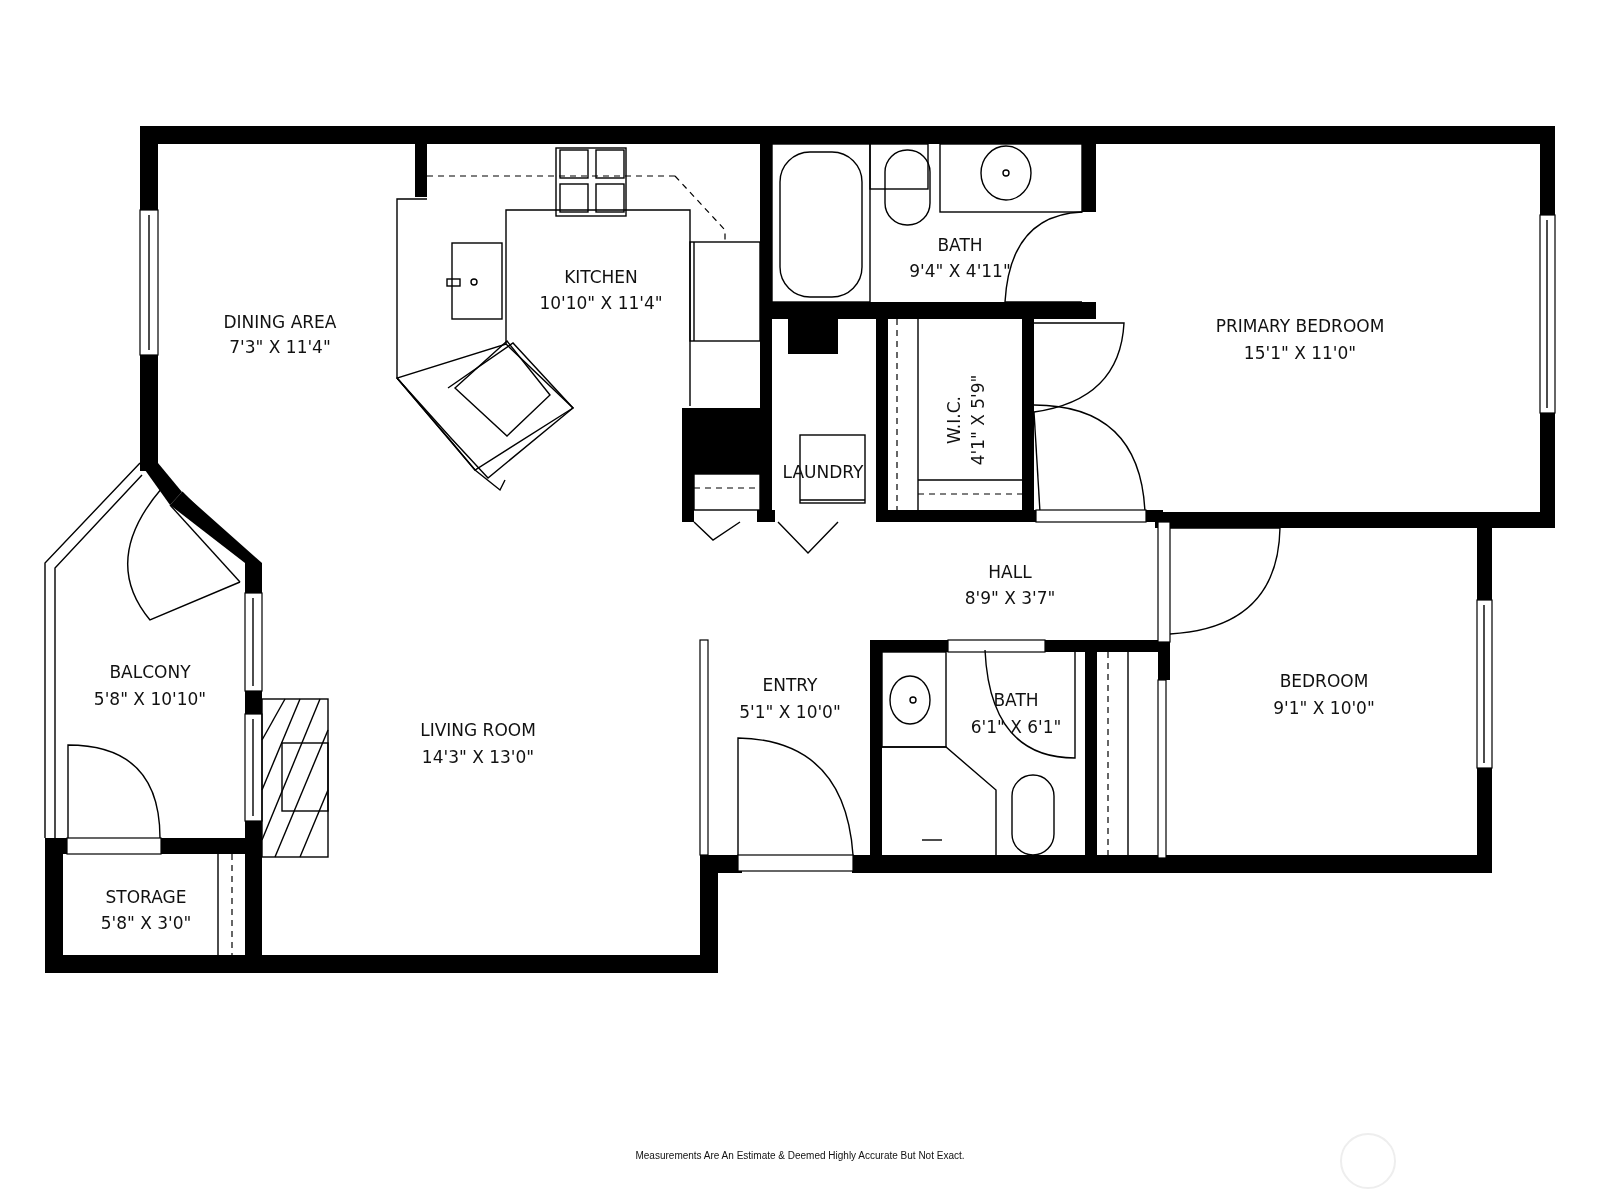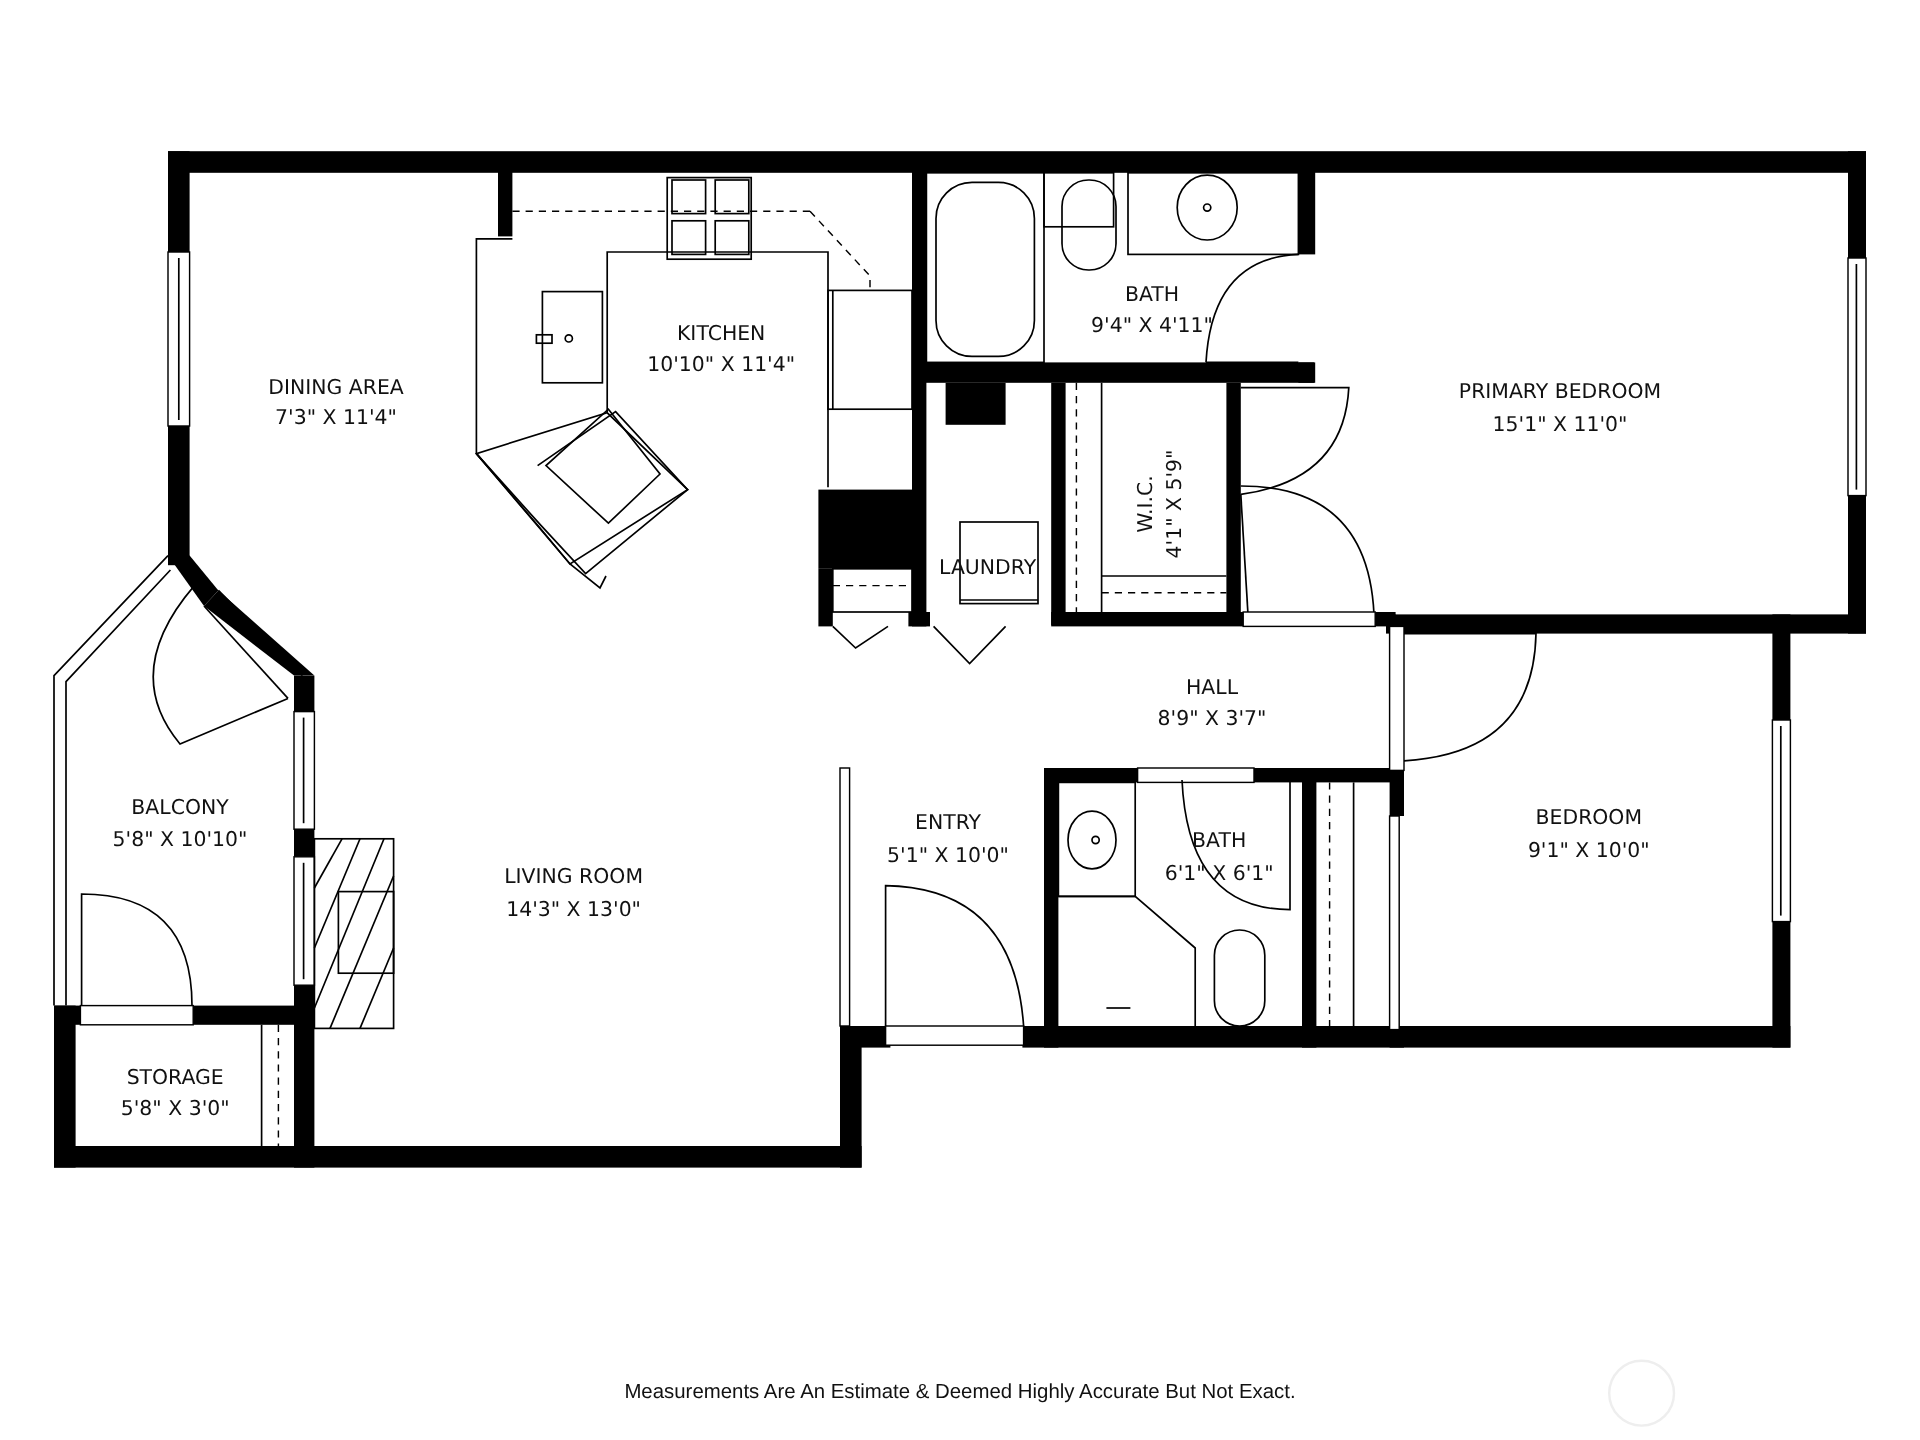--- a/index.html
+++ b/index.html
@@ -3,21 +3,21 @@
   <meta charset="utf-8">
   <style>
     html, body { margin: 0; padding: 0; background: #ffffff; }
     body { width: 1600px; height: 1200px; position: relative; overflow: hidden; font-family: "DejaVu Sans", sans-serif; }
     #plan { position: absolute; left: 0; top: 0; width: 1600px; height: 1200px; }
     .wall { fill: #000; }
     .thin { fill: none; stroke: #000; stroke-width: 1.4; }
     .dash { fill: none; stroke: #000; stroke-width: 1.2; stroke-dasharray: 6 5; }
     .win { fill: #fff; stroke: #000; stroke-width: 1.2; }
     .lbl { font-family: "DejaVu Sans", sans-serif; font-size: 17px; fill: #111; text-anchor: middle; }
-    .footer { position: absolute; left: 0; width: 1600px; top: 1150px; text-align: center; font-family: "Liberation Sans", sans-serif; font-size: 17px; color: #111; }
+    .footer { position: absolute; left: 0; width: 1600px; top: 1150px; text-align: center; font-family: "Liberation Sans", sans-serif; font-size: 10px; color: #111; }
     .watermark { position: absolute; left: 1340px; top: 1133px; width: 52px; height: 52px; border-radius: 50%; border: 2px solid #eeeeee; }
   </style>
 </head>
 <body>
 
 <svg id="plan" viewBox="0 0 1600 1200" xmlns="http://www.w3.org/2000/svg">
 
   <g>
 
     <rect class="wall" x="140" y="126" width="1415" height="18"></rect>

